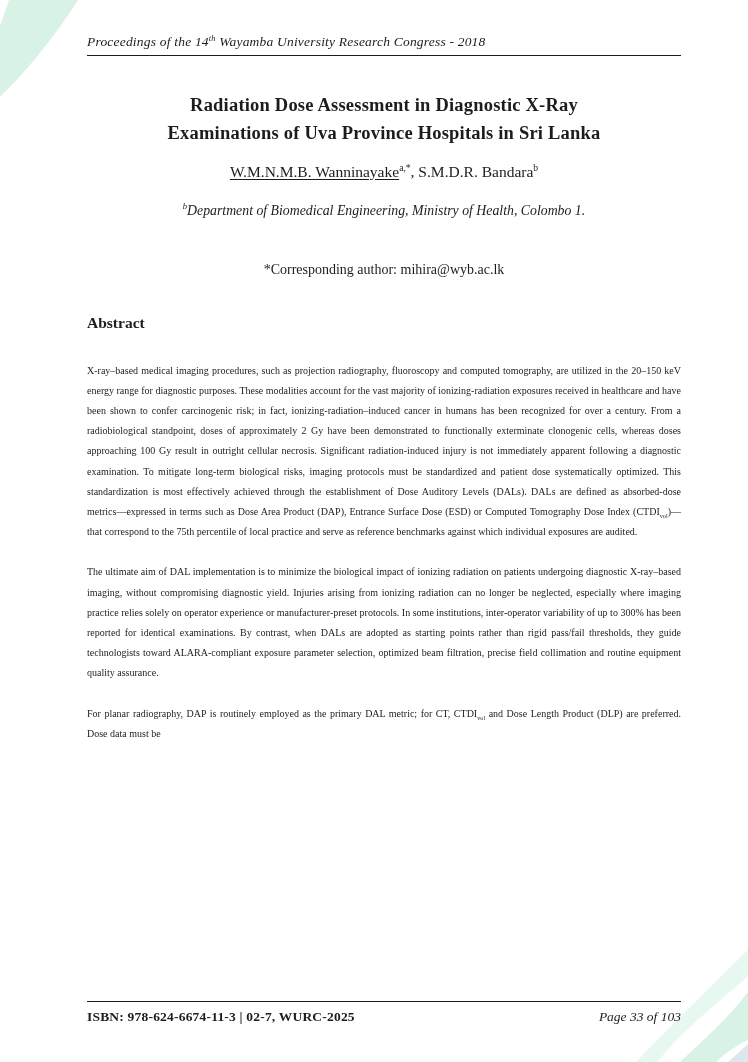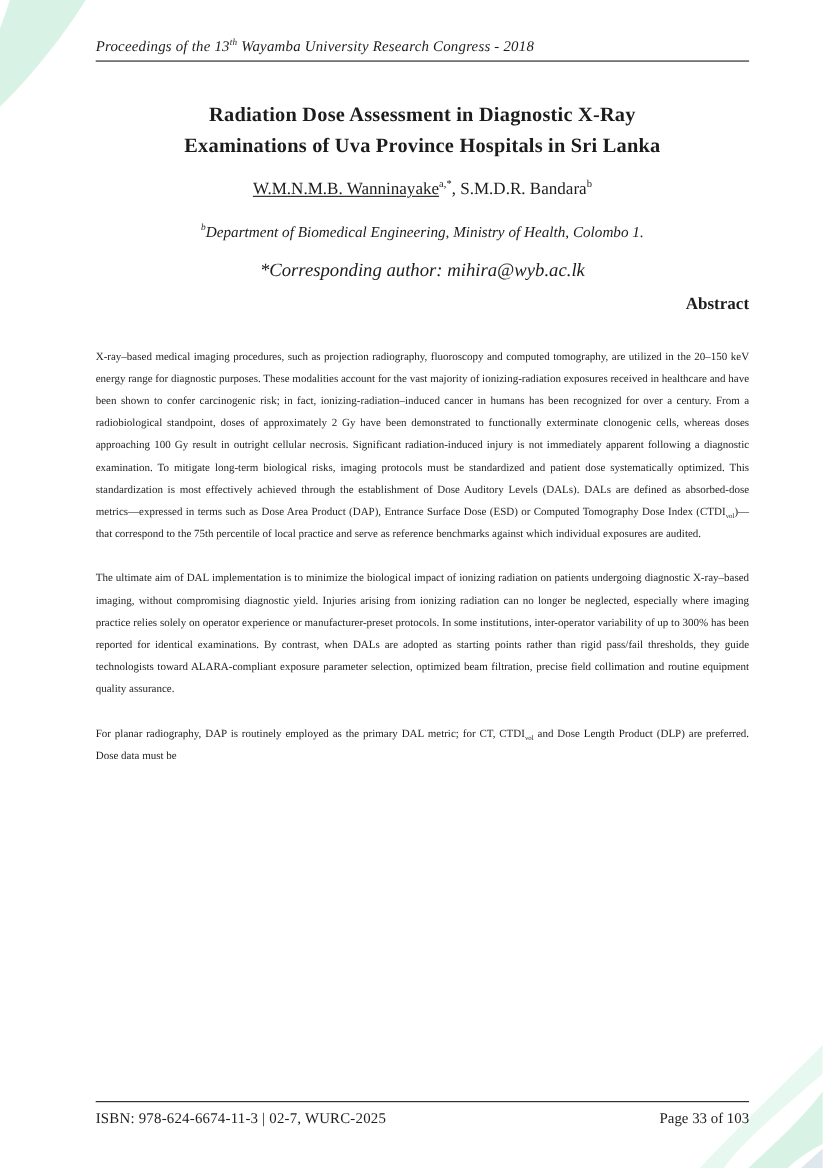--- a/index.html
+++ b/index.html
@@ -50,29 +50,28 @@
 
   .affiliations {
     margin-top: 19px;
     text-align: center;
     font-style: italic;
     font-size: 13.8px;
     line-height: 22.5px;
   }
 
   .corresponding {
-    margin-top: 13px;
+    margin-top: 39px;
     text-align: center;
-    font-style: italic;
-    font-size: 17px;
+    font-size: 14px;
   }
 
   .abstract-heading {
-    margin-top: 12px;
-    text-align: right;
+    margin-top: 36px;
+    text-align: left;
     font-weight: bold;
     font-size: 15.5px;
   }
 
   .body-para {
     margin: 20px 0 0 0;
     text-align: justify;
     font-size: 10px;
     line-height: 20.2px;
   }
@@ -82,40 +81,40 @@
     position: absolute;
     left: 87px; top: 1001px;
     width: 594px;
     border-top: 1.4px solid #1c1c1c;
     padding-top: 7px;
     display: flex;
     justify-content: space-between;
     align-items: baseline;
     font-size: 13.5px;
   }
-  .footer-isbn { font-weight: normal; letter-spacing: 0.2px; }
-  .footer-page { }
+  .footer-isbn { font-weight: bold; letter-spacing: 0.2px; }
+  .footer-page { font-style: italic; }
 </style>
 </head>
 <body>
 
 <svg class="swoosh swoosh-tl" width="110" height="130" viewBox="0 0 110 130">
   <path d="M 9,0 L 78,0 C 54,38 24,74 0,97 L 0,26 C 3,18 6,9 9,0 Z" fill="#d8f3e5"></path>
 </svg>
 
 <svg class="swoosh swoosh-br" width="140" height="130" viewBox="0 0 140 130">
   <path d="M 120,130 L 140,112 L 140,130 Z" fill="#dfe7ee"></path>
   <path d="M 28,130 C 62,94 104,54 140,18 L 140,44 C 106,74 66,106 50,130 Z" fill="#e6f8ef"></path>
   <path d="M 72,130 C 98,106 122,84 140,60 L 140,108 C 128,114 116,122 108,130 Z" fill="#d8f3e5"></path>
 </svg>
 
 <div class="content">
 
   <div class="running-header">
-    <span>Proceedings of the 13</span><span class="sup">th</span><span> Wayamba University Research Congress - 2018</span>
+    <span>Proceedings of the 14</span><span class="sup">th</span><span> Wayamba University Research Congress - 2018</span>
   </div>
 
   <div class="paper-title">
     <div>Radiation Dose Assessment in Diagnostic X-Ray</div>
     <div>Examinations of Uva Province Hospitals in Sri Lanka</div>
   </div>
 
   <div class="authors">
     <span class="underlined">W.M.N.M.B. Wanninayake</span><span class="sup">a,*</span><span>, </span><span>S.M.D.R. Bandara</span><span class="sup">b</span>
   </div>

